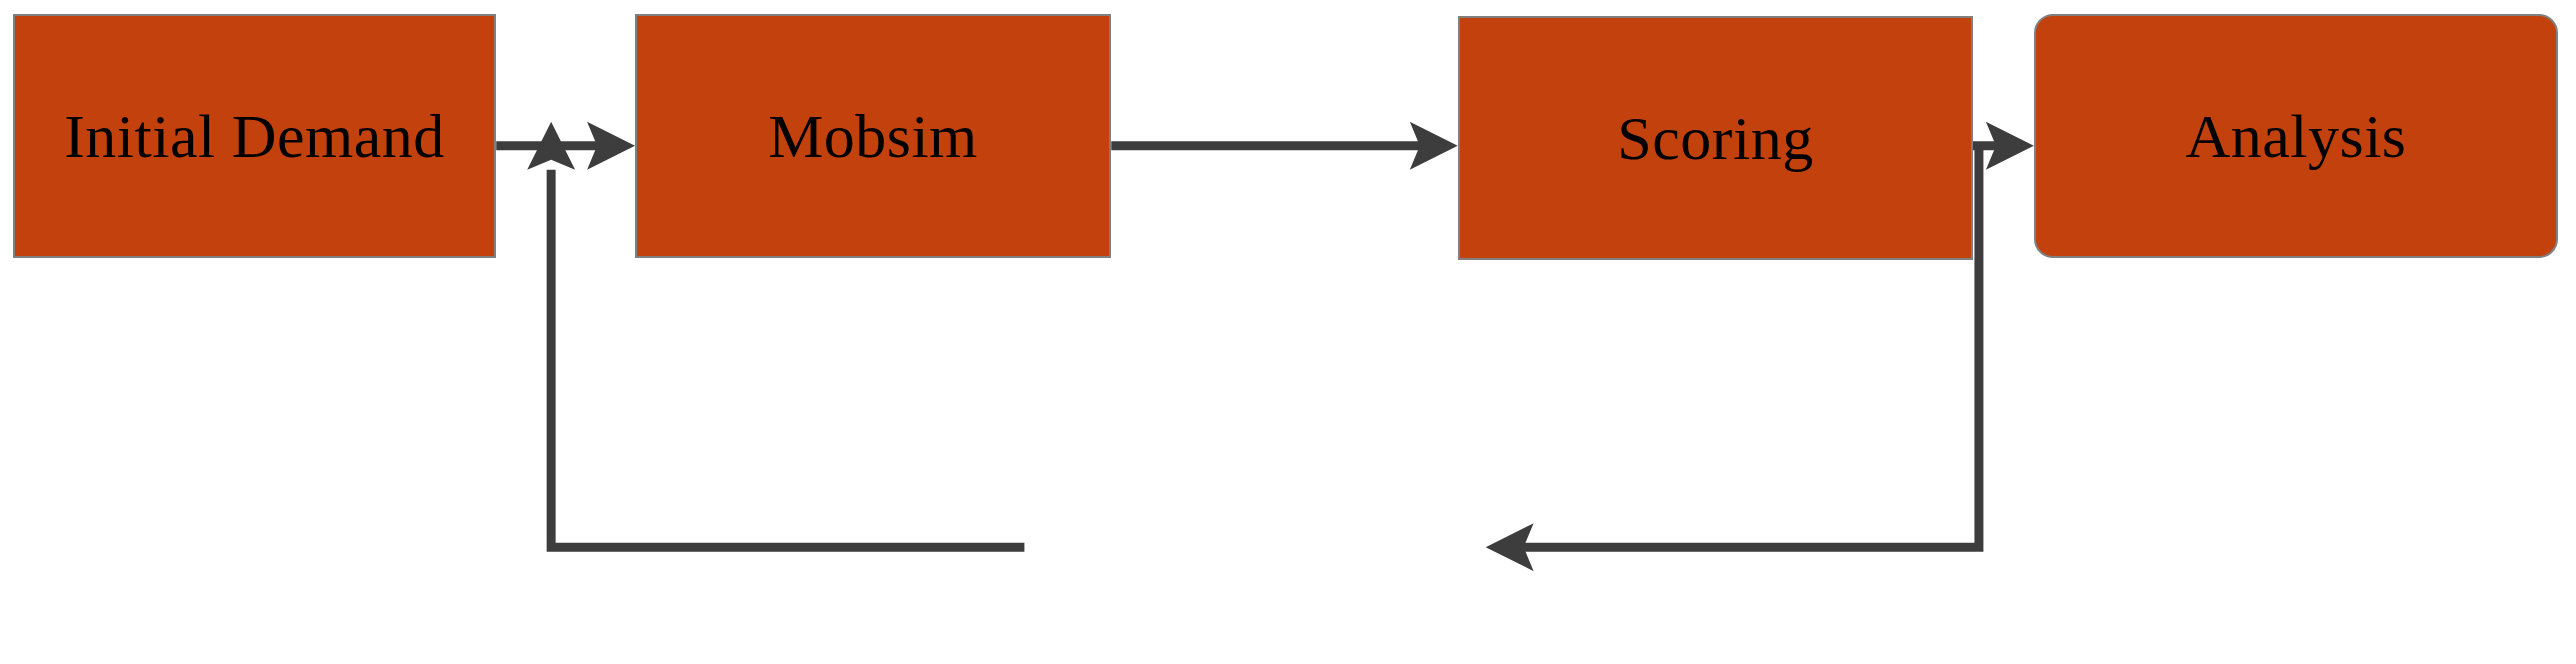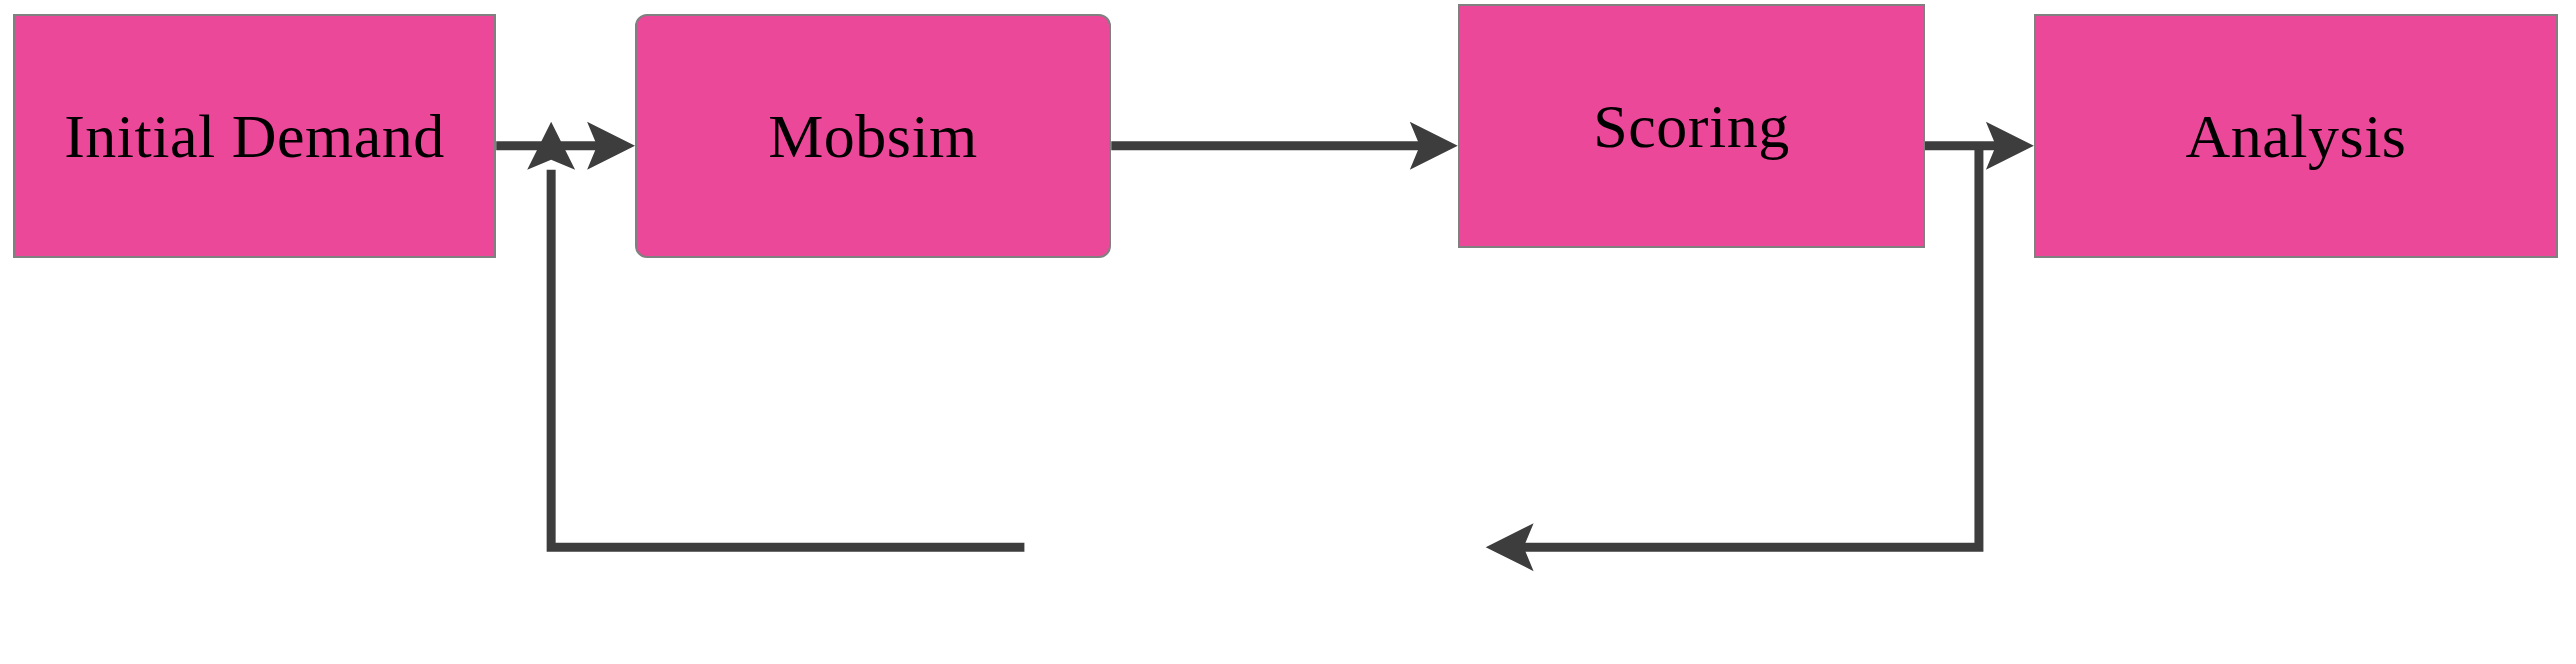--- a/index.html
+++ b/index.html
@@ -12,21 +12,21 @@
     width: 2576px;
     height: 665px;
     background: #ffffff;
     overflow: hidden;
     font-family: "Liberation Serif", "DejaVu Serif", serif;
   }
   .node {
     position: absolute;
     box-sizing: border-box;
     border: 2px solid #808080;
-    background: #ec4899;
+    background: #c2410c;
     display: flex;
     align-items: center;
     justify-content: center;
   }
   .node-label {
     font-family: "Liberation Serif", "DejaVu Serif", serif;
     font-size: 62px;
     line-height: 1;
     color: #000000;
     white-space: nowrap;
@@ -83,27 +83,27 @@
       <path class="edge-path" d="M 1026 548 L 552 548 L 552 170"></path>
       <polygon class="edge-head" points="552,122 528,170 552,160 576,170"></polygon>
     </g>
 
   </svg>
 
   <div class="node" style="left:13px; top:14px; width:483px; height:244px;">
     <span class="node-label">Initial Demand</span>
   </div>
 
-  <div class="node" style="left:635px; top:14px; width:476px; height:244px;border-radius:12px;">
+  <div class="node" style="left:635px; top:14px; width:476px; height:244px;">
     <span class="node-label">Mobsim</span>
   </div>
 
-  <div class="node" style="left:1458px; top:4px; width:467px; height:244px;">
+  <div class="node" style="left:1458px; top:16px; width:515px; height:244px;">
     <span class="node-label">Scoring</span>
   </div>
 
-  <div class="node" style="left:2034px; top:14px; width:524px; height:244px;">
+  <div class="node" style="left:2034px; top:14px; width:524px; height:244px;border-radius:19px;">
     <span class="node-label">Analysis</span>
   </div>
 
 
 </div>
 
 
 </body></html>

